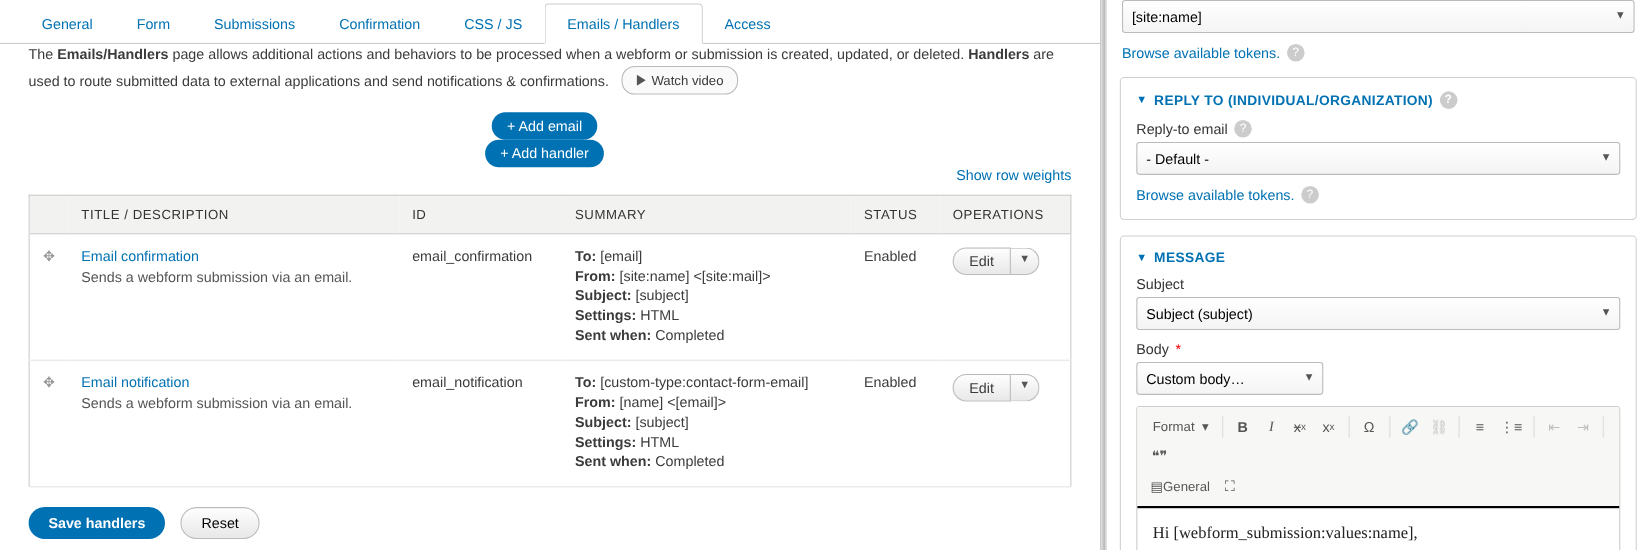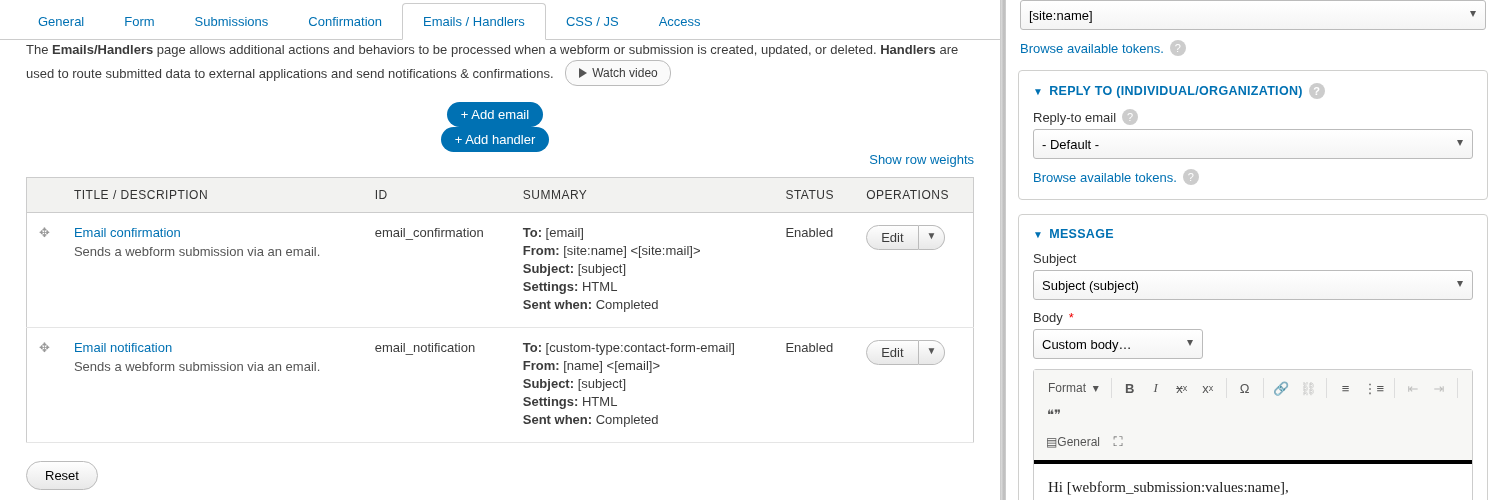--- a/index.html
+++ b/index.html
@@ -58,41 +58,41 @@
   .panel { border:1px solid #d0d0ce; border-radius:4px; padding:12px 14px 14px; margin-top:14px; }
   .panel-head { color:#0071b3; font-weight:bold; font-size:12.5px; letter-spacing:.3px; display:flex; align-items:center; gap:6px; cursor:pointer; margin-bottom:10px;}
   .panel-head .tri { font-size:10px; color:#0071b3; }
   .field-label { font-size:13px; color:#333; margin: 6px 0 4px; display:flex; align-items:center; gap:6px;}
   .required { color:#e00; }
   
   .top-frag { padding: 0 2px; }
 
   
   .cke { border:1px solid #ccc; border-radius:3px; margin-top:6px; }
-  .cke-top { background:#f7f7f5; border-bottom:4px solid #000000; padding:6px 8px; display:flex; flex-wrap:wrap; align-items:center; gap:2px; }
+  .cke-top { background:#f7f7f5; border-bottom:2px solid #000000; padding:6px 8px; display:flex; flex-wrap:wrap; align-items:center; gap:2px; }
   .cke-btn { min-width:24px; height:24px; display:inline-flex; align-items:center; justify-content:center; font-size:13px; color:#555; cursor:pointer; border-radius:3px; padding:0 4px;}
   .cke-sep { width:1px; height:20px; background:#ddd; margin:0 4px; display:inline-block;}
   .cke-format { font-size:12px; color:#555; padding:0 6px; }
   .cke-body { padding:12px 14px; font-family: Georgia, serif; font-size:15px; color:#222; line-height:1.5; min-height:90px; }
   .cke-body p { margin-bottom:10px; }
   .disabled { opacity:.35; }
 </style>
 </head>
 <body>
 
 <div class="layout">
   <div class="left">
 
     <div class="tabs">
       <div class="tab">General</div>
       <div class="tab">Form</div>
       <div class="tab">Submissions</div>
       <div class="tab">Confirmation</div>
+      <div class="tab">CSS / JS</div>
       <div class="tab active">Emails / Handlers</div>
-      <div class="tab">CSS / JS</div>
       <div class="tab">Access</div>
     </div>
 
 
     <div class="desc">
       <span>The </span><strong>Emails/Handlers</strong><span> page allows additional actions and behaviors to be processed when a webform or submission is created, updated, or deleted. </span><strong>Handlers</strong><span> are used to route submitted data to external applications and send notifications &amp; confirmations.</span>
       <span class="watch">
         <svg viewBox="0 0 10 10">
             <polygon points="1,0 9,5 1,10" fill="#555"></polygon>
           </svg>
@@ -159,20 +159,21 @@
             <span class="split-btn">
               <span class="main">Edit</span>
               <span class="caret">▼</span>
             </span>
           </td>
         </tr>
       </tbody>
     </table>
 
     <div class="bottom-actions">
+      <button class="primary-btn">Save handlers</button>
       <button class="secondary-btn">Reset</button>
     </div>
   </div>
 
   <div class="divider-v"></div>
 
   <div class="right">
     <div class="top-frag">
       <div class="sel-wrap">
         <input class="sel" readonly="" value="[site:name]" style="">

